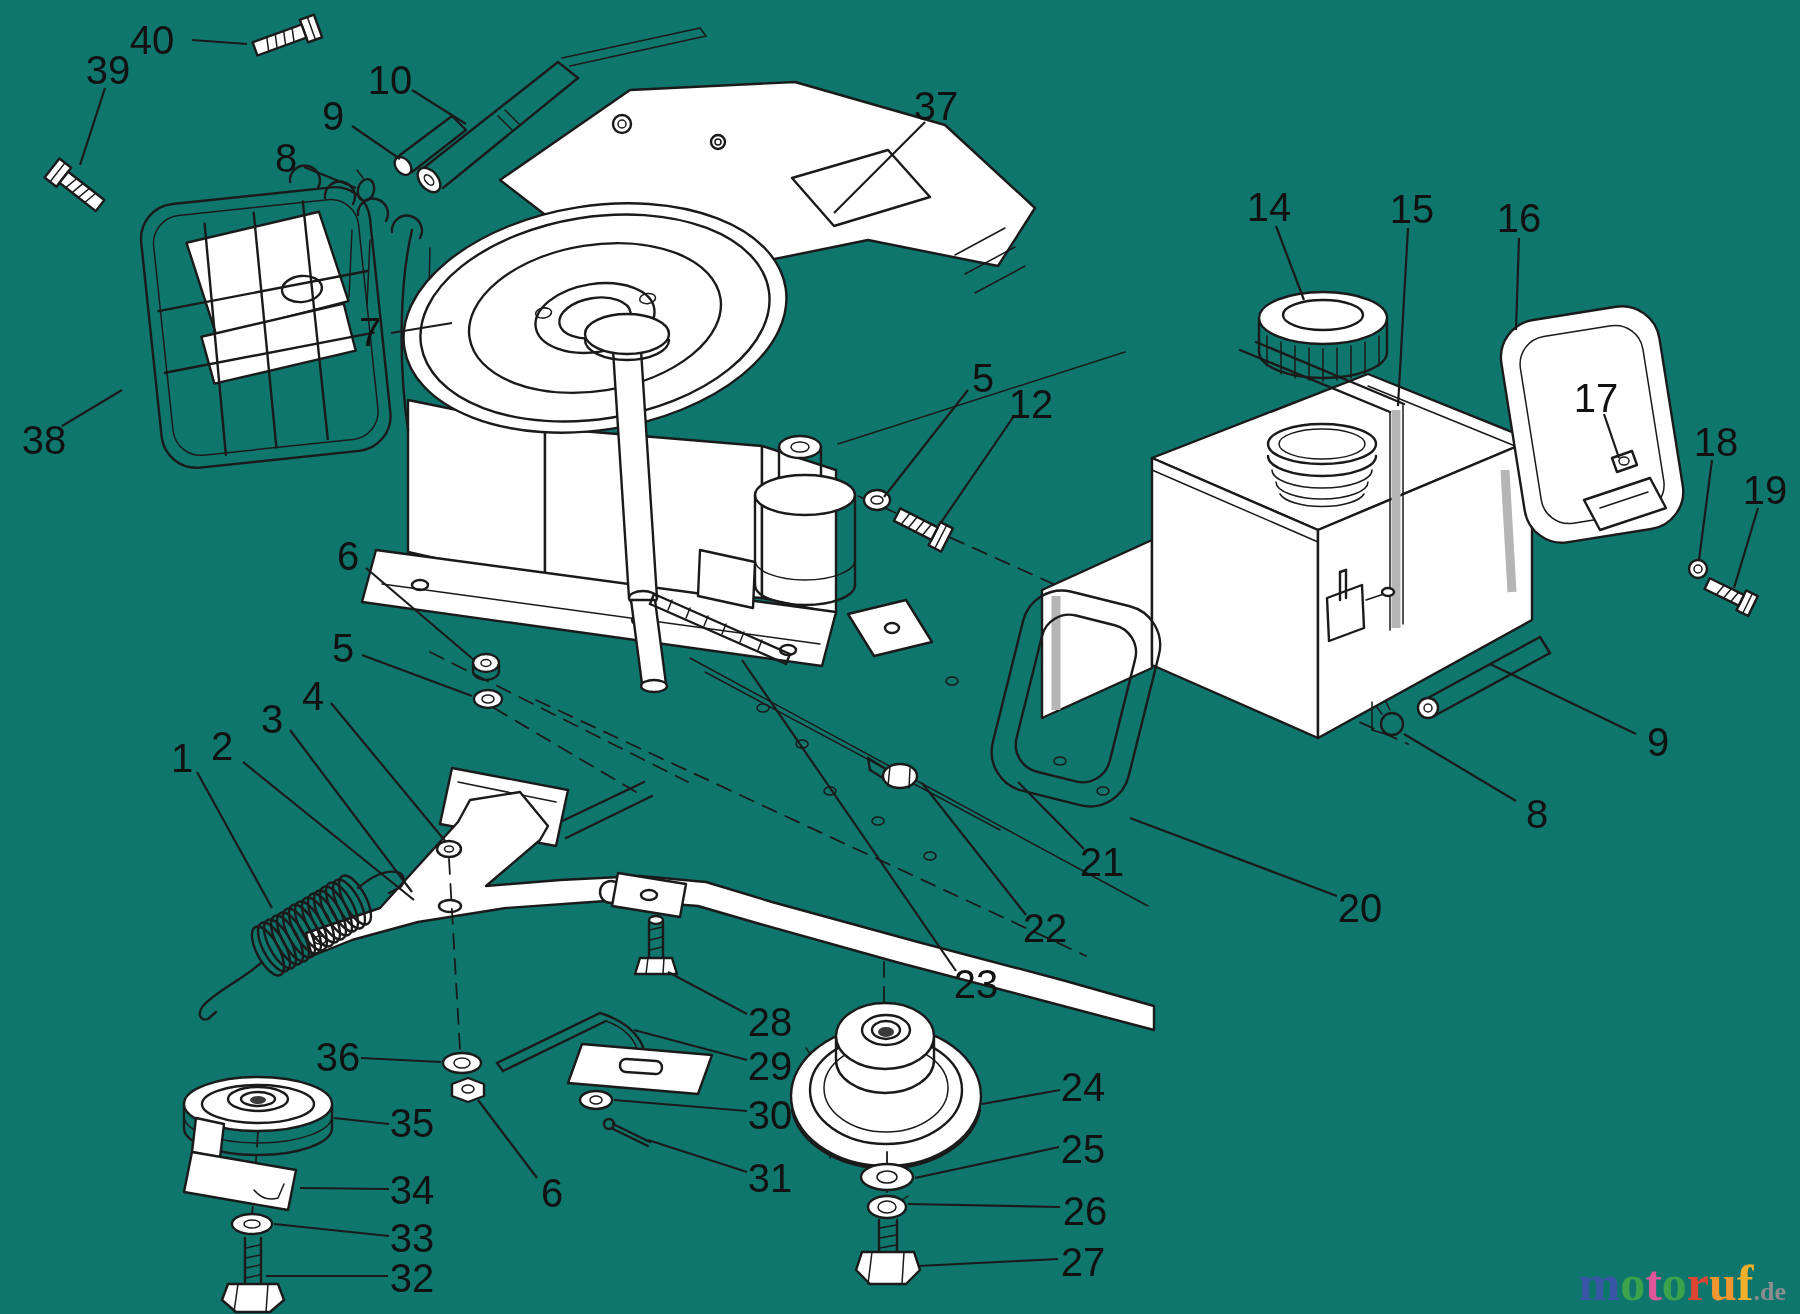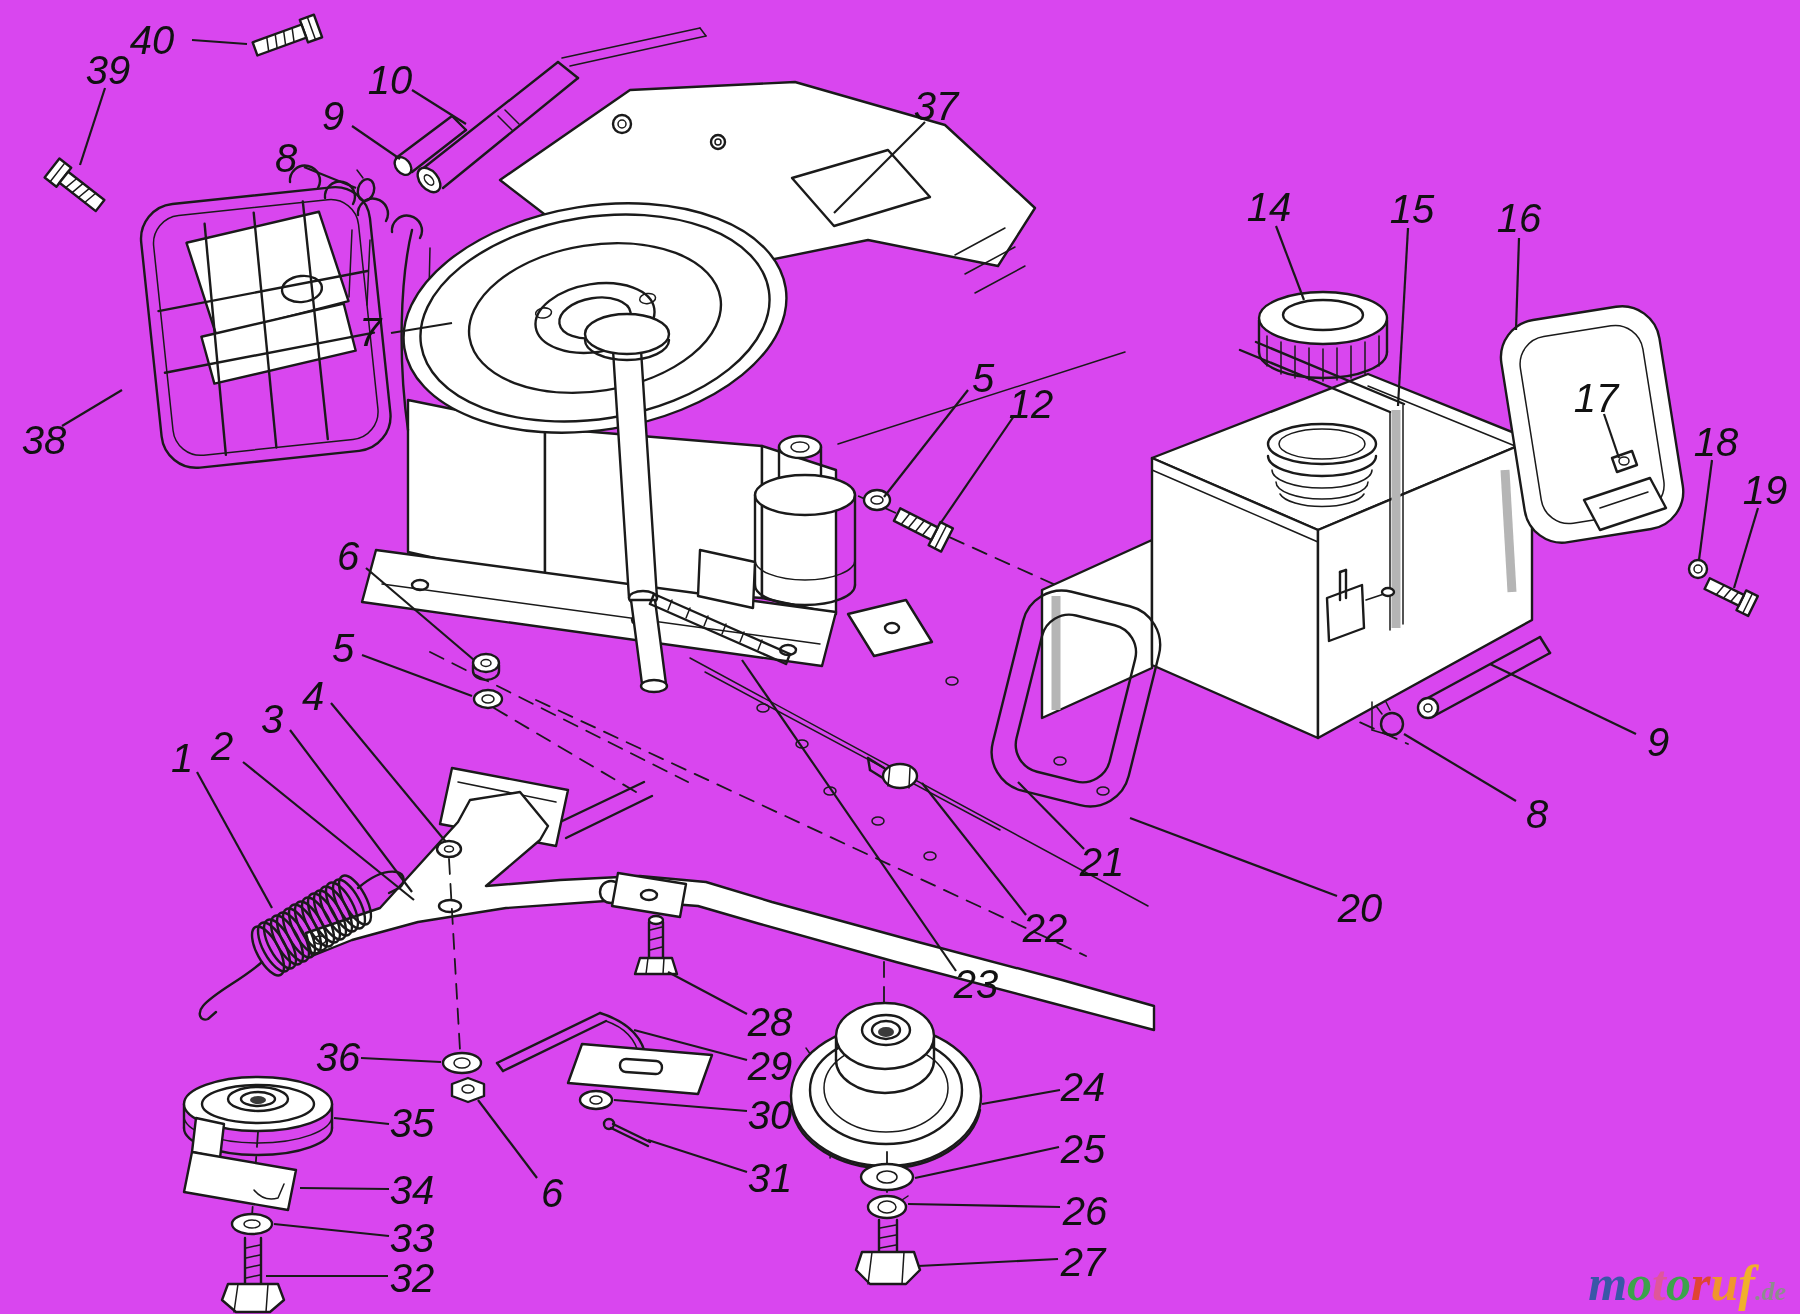--- a/index.html
+++ b/index.html
@@ -1,16 +1,16 @@
 <!DOCTYPE html>
 <html><head>
 <meta charset="utf-8">
 <style>
   html,body{margin:0;padding:0;background:#ffffff;}
-  .stage{position:relative;width:1800px;height:1314px;background:#d946ef;overflow:hidden;font-style:italic;}
+  .stage{position:relative;width:1800px;height:1314px;background:#0f766e;overflow:hidden;}
   svg{display:block;}
   .ln{fill:none;stroke:#1a1a1a;stroke-width:2.4;stroke-linecap:round;stroke-linejoin:round;}
   .wh{fill:#ffffff;stroke:#1a1a1a;stroke-width:2.4;stroke-linecap:round;stroke-linejoin:round;}
   .thin{stroke-width:1.5;}
   .dash{stroke-dasharray:15 10;stroke-width:1.8;}
   .gr{fill:none;stroke:#b5b5b5;stroke-width:9;stroke-linecap:butt;}
   .dk{fill:#3a3a3a;stroke:none;}
   .leader{fill:none;stroke:#1a1a1a;stroke-width:2.2;}
   .callout-text{font-family:"Liberation Sans",sans-serif;font-size:40px;font-weight:400;fill:#111;}
   .wm{font-family:"Liberation Serif",serif;font-weight:bold;font-size:50px;}

